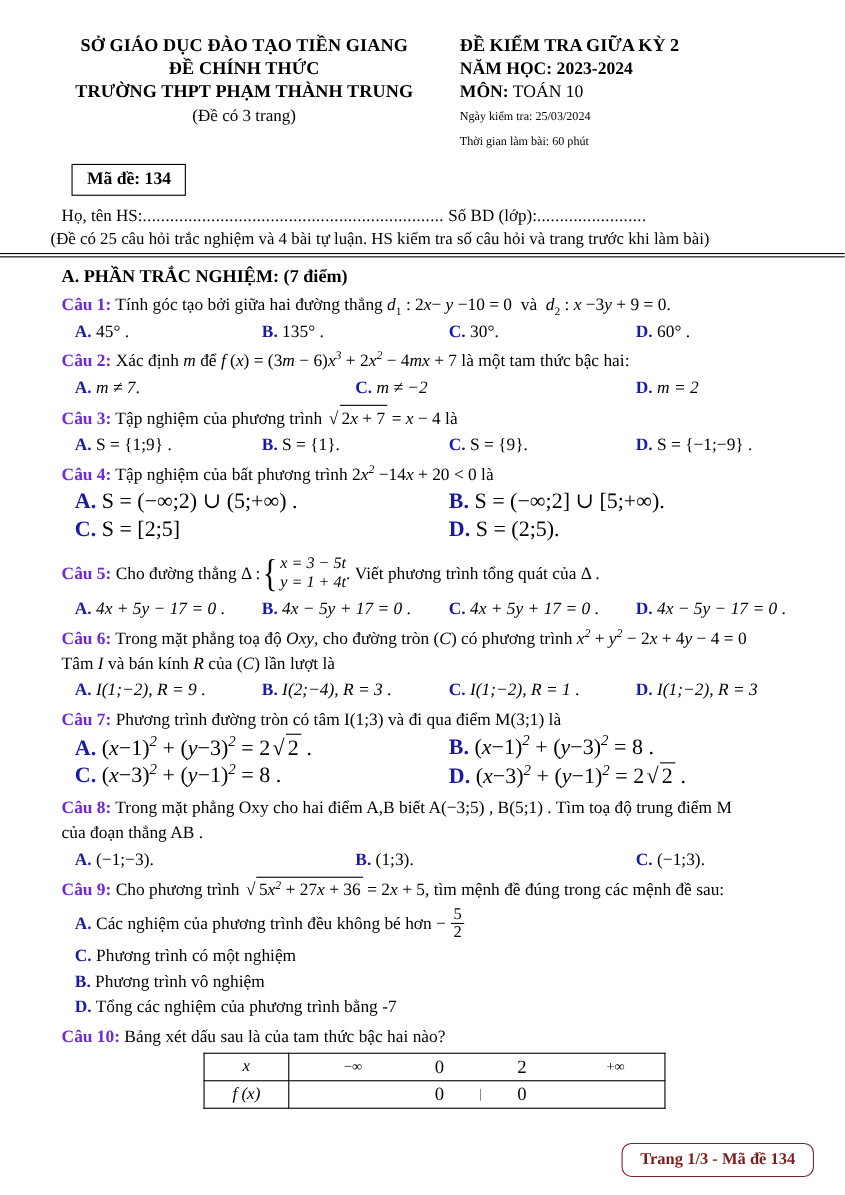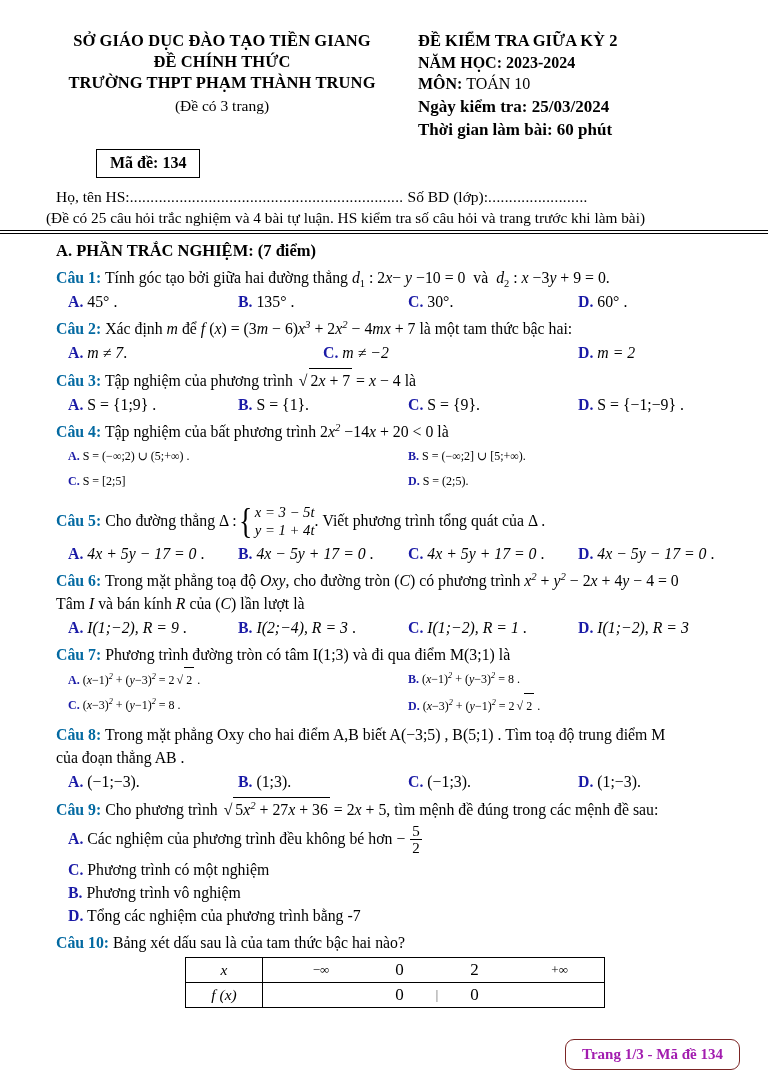--- a/index.html
+++ b/index.html
@@ -60,30 +60,30 @@
     font-size: 16px;
     line-height: 21.5px;
     white-space: nowrap;
   }
   .hr-line b { font-weight: bold; }
   .hr-line.caps {
     font-weight: bold;
     font-size: 16.5px;
   }
   .hr-line.normal {
-    font-weight: bold;
-    font-size: 17px;
+    font-weight: normal;
+    font-size: 11px;
     line-height: 23px;
   }
 
   
   .made-wrap {
     display: flex;
     justify-content: flex-start;
-    padding-left: 96px;
+    padding-left: 65px;
     margin-top: 8px;
   }
   .made-box {
     border: 1.6px solid #000;
     padding: 3px 13px 4px 13px;
     font-weight: bold;
     font-size: 16px;
     line-height: 20px;
   }
 
@@ -128,42 +128,42 @@
     font-size: 16.5px;
     margin-top: 6px;
     line-height: 22px;
   }
   .q {
     margin-top: 4px;
     font-size: 15.8px;
     line-height: 23px;
   }
   .qlabel {
-    color: #0369a1;
+    color: #6d28d9;
     font-weight: bold;
   }
   .opt-letter {
     color: #1a1aa6;
     font-weight: bold;
   }
   .opts4 {
     display: flex;
     margin-top: 1px;
     padding-left: 12px;
     font-size: 15.8px;
     line-height: 23px;
     justify-content: space-between;
   }
   .opts4 > div { width: 25%; }
   .opts2 {
     display: flex;
     flex-wrap: wrap;
     margin-top: 1px;
     padding-left: 12px;
-    font-size: 12px;
+    font-size: 20px;
     line-height: 25px;
   }
   .opts2 > div { width: 50%; }
   .opts1 {
     padding-left: 12px;
     font-size: 15.8px;
     line-height: 23px;
   }
   .qbody { display: inline; }
 
@@ -267,21 +267,21 @@
 
   
   .footer {
     position: absolute;
     right: 28px;
     bottom: 16px;
   }
   .footer-box {
     border: 1.5px solid #7b2424;
     border-radius: 9px;
-    color: #a21caf;
+    color: #7f1d1d;
     font-weight: bold;
     font-size: 15px;
     padding: 5px 16px 6px 16px;
     line-height: 18px;
     white-space: nowrap;
   }
 </style>
 </head>
 <body>
 
@@ -477,22 +477,20 @@
       <span>Trong mặt phẳng  Oxy  cho hai điểm  A,B  biết  A(−3;5) ,  B(5;1) . Tìm toạ độ trung điểm  M</span>
     </div>
     <div class="q" style="margin-top:0">của đoạn thẳng  AB .</div>
     <div class="opts4">
       <div><span class="opt-letter">A.</span>
         <span>(−1;−3)</span>.</div>
       <div><span class="opt-letter">B.</span>
         <span>(1;3)</span>.</div>
       <div><span class="opt-letter">C.</span>
         <span>(−1;3)</span>.</div>
-      <div><span class="opt-letter">D.</span>
-        <span>(1;−3)</span>.</div>
     </div>
 
     <div class="q">
       <span class="qlabel">Câu 9:</span>
       <span>Cho phương trình</span>
       <span class="sqrt"><span class="rsym">√</span><span class="radicand">5<span class="mi">x</span><sup class="ex">2</sup> + 27<span class="mi">x</span> + 36</span></span>
       = 2<span class="mi">x</span> + 5<span>, tìm mệnh đề đúng trong các mệnh đề sau:</span>
     </div>
     <div class="opts1" style="line-height:30px;margin-top:3px">
       <span class="opt-letter">A.</span>

